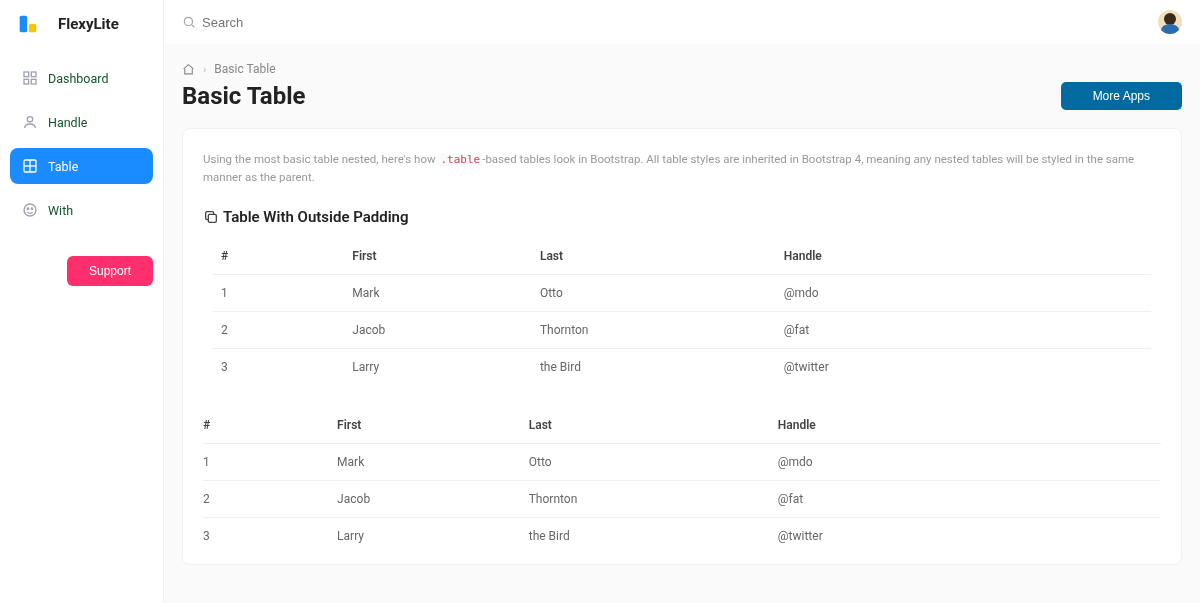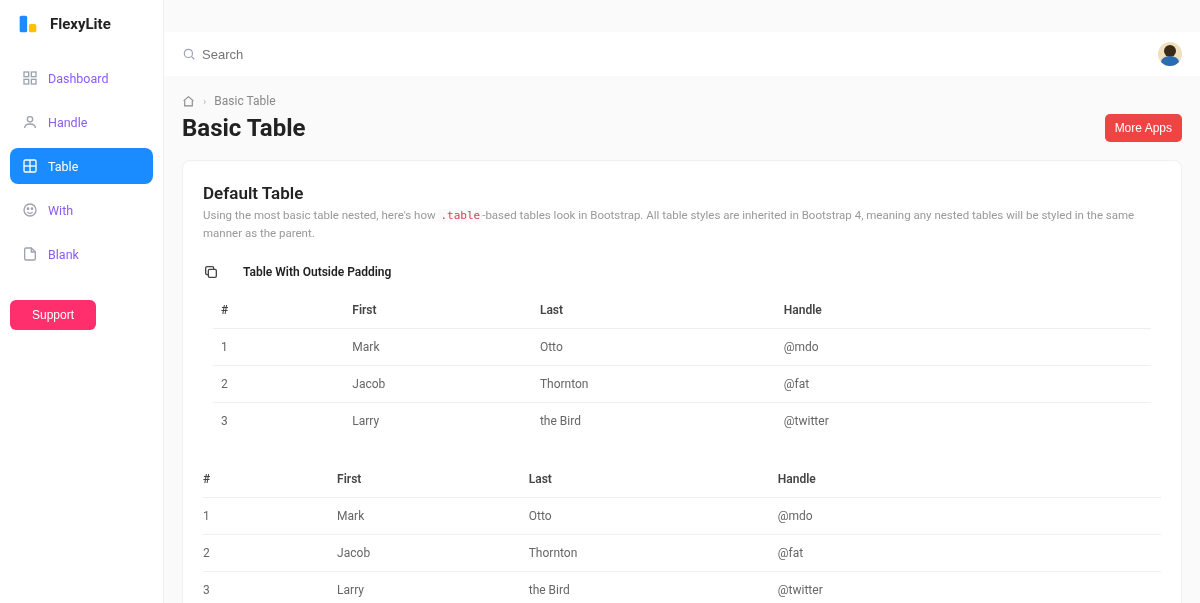--- a/index.html
+++ b/index.html
@@ -1,46 +1,46 @@
 <!DOCTYPE html>
 <html><head>
 <meta charset="utf-8">
 <style>
 * { margin: 0; padding: 0; box-sizing: border-box; }
 body { font-family: -apple-system, BlinkMacSystemFont, 'Segoe UI', Roboto, sans-serif; background: #fafafa; color: #333; font-size: 13px; }
 .app { display: flex; min-height: 100vh; }
 .sidebar { width: 164px; background: #fff; border-right: 1px solid #eee; display: flex; flex-direction: column; padding-top: 14px; }
-.brand { display: flex; align-items: center; gap: 12px; padding: 0 18px 18px 18px; }
+.brand { display: flex; align-items: center; gap: 20px; padding: 0 18px 18px 18px; }
 .brand-logo { display:inline-flex; }
 .brand-text { font-size: 15px; font-weight: 700; color: #222; }
 .nav { padding: 8px 10px; display: flex; flex-direction: column; gap: 8px; }
-.nav-item { display: flex; align-items: center; gap: 10px; padding: 10px 12px; border-radius: 8px; color: #8b5cf6; cursor: pointer; font-size: 12.5px; }
+.nav-item { display: flex; align-items: center; gap: 10px; padding: 10px 12px; border-radius: 8px; color: #14532d; cursor: pointer; font-size: 12.5px; }
 .nav-item.active { background: #1a8cff; color: #fff; }
 .nav-item .icon { width: 16px; height: 16px; display: inline-flex; align-items: center; justify-content: center; }
 .nav-item.active .icon svg { stroke:#fff; }
-.support-wrap { padding: 20px 10px; display:flex; justify-content:flex-start; }
+.support-wrap { padding: 20px 10px; display:flex; justify-content:flex-end; }
 .support-btn { background: #ff2f6e; color:#fff; border:none; padding: 8px 22px; border-radius: 6px; font-size: 12px; cursor:pointer; }
 .main { flex:1; display:flex; flex-direction:column; }
-.topbar { height: 44px; display:flex; align-items:center; justify-content: space-between; padding: 0 18px; background:#fff;margin-top:32px; }
+.topbar { height: 44px; display:flex; align-items:center; justify-content: space-between; padding: 0 18px; background:#fff; }
 .search { display:flex; align-items:center; gap:6px; color:#9ca3af; }
 .search input { border:none; outline:none; font-size:13px; color:#555; width:200px; background:transparent; }
 .avatar { width:24px; height:24px; border-radius:50%; background:#f0e0c0; display:inline-block; position:relative; overflow:hidden; }
 .avatar::before { content:""; position:absolute; top:3px; left:6px; width:12px; height:12px; border-radius:50%; background:#3a2a1a; }
 .avatar::after { content:""; position:absolute; bottom:-2px; left:3px; width:18px; height:12px; border-radius:50% 50% 0 0; background:#2b6cb0; }
 .content { padding: 18px 18px 30px 18px; }
 .breadcrumb { display:flex; align-items:center; gap:8px; font-size:12px; color:#888; margin-bottom: 6px; }
 .breadcrumb .chev { color:#bbb; font-size:11px; }
 .page-head { display:flex; justify-content:space-between; align-items:center; margin-bottom: 18px; }
 .page-title { font-size: 24px; font-weight: 700; color: #222; }
-.more-btn { background:#ef4444; color:#fff; border:none; padding: 7px 10px; border-radius:5px; font-size:12px; cursor:pointer; }
+.more-btn { background:#0369a1; color:#fff; border:none; padding: 7px 32px; border-radius:5px; font-size:12px; cursor:pointer; }
 .card { background:#fff; border:1px solid #f0f0f0; border-radius:8px; padding: 22px 20px 10px 20px; margin-bottom: 16px; }
 .card-title { font-size: 17px; font-weight: 600; color:#222; margin-bottom: 4px; }
 .card-desc { font-size: 11.5px; color:#999; line-height:1.5; margin-bottom: 22px; }
 .card-desc code { font-size: 11px; color:#c45; background:#fafafa; padding:0 2px;margin-top:28px; }
-.sub-title { display:flex; align-items:center; gap:24px; font-size: 12px; font-weight:600; color:#222; margin-bottom: 12px; }
+.sub-title { display:flex; align-items:center; gap:4px; font-size: 15px; font-weight:600; color:#222; margin-bottom: 12px; }
 .sub-title .sub-icon { width:16px; height:16px; display:inline-flex; }
 table { width:100%; border-collapse: collapse; }
 .tbl1 { padding: 0 10px; }
 .tbl1 table th, .tbl1 table td { padding: 11px 8px; }
 .tbl2 table th, .tbl2 table td { padding: 11px 0; }
 th { text-align:left; font-size: 12px; font-weight:600; color:#444; border-bottom: 1px solid #eee; }
 td { font-size: 12px; color:#666; border-top: 1px solid #f0f0f0; }
 .col-num { width: 14%; }
 .col-first { width: 20%; }
 .col-last { width: 26%; }
@@ -97,29 +97,20 @@
         <span class="icon">
             <svg width="16" height="16" viewBox="0 0 24 24" fill="none" stroke="#9ca3af" stroke-width="2">
               <circle cx="12" cy="12" r="9"></circle>
               <circle cx="9" cy="10" r="1" fill="#9ca3af"></circle>
               <circle cx="15" cy="10" r="1" fill="#9ca3af"></circle>
               <path d="M8 15c1 1.5 2.5 2 4 2s3-.5 4-2"></path>
             </svg>
           </span>
         <span>With</span>
       </div>
-      <div class="nav-item">
-        <span class="icon">
-            <svg width="16" height="16" viewBox="0 0 24 24" fill="none" stroke="#9ca3af" stroke-width="2">
-              <path d="M14 3H6a2 2 0 0 0-2 2v14a2 2 0 0 0 2 2h12a2 2 0 0 0 2-2V9z"></path>
-              <path d="M14 3v6h6"></path>
-            </svg>
-          </span>
-        <span>Blank</span>
-      </div>
     </nav>
     <div class="support-wrap">
       <button class="support-btn">Support</button>
     </div>
   </aside>
 
   <div class="main">
     <div class="topbar">
       <div class="search">
         <span>
@@ -144,21 +135,20 @@
         <span class="chev">›</span>
         <span>Basic Table</span>
       </div>
 
       <div class="page-head">
         <h1 class="page-title">Basic Table</h1>
         <button class="more-btn">More Apps</button>
       </div>
 
       <div class="card">
-        <h2 class="card-title">Default Table</h2>
         <p class="card-desc">
           <span>Using the most basic table nested, here's how </span><code>.table</code><span>-based tables look in Bootstrap. All table styles are inherited in Bootstrap 4, meaning any nested tables will be styled in the same manner as the parent.</span>
         </p>
 
         <div class="sub-title">
           <span class="sub-icon">
               <svg width="16" height="16" viewBox="0 0 24 24" fill="none" stroke="#444" stroke-width="2">
                 <rect x="8" y="8" width="12" height="12" rx="2"></rect>
                 <path d="M16 8V6a2 2 0 0 0-2-2H6a2 2 0 0 0-2 2v8a2 2 0 0 0 2 2h2"></path>
               </svg>

